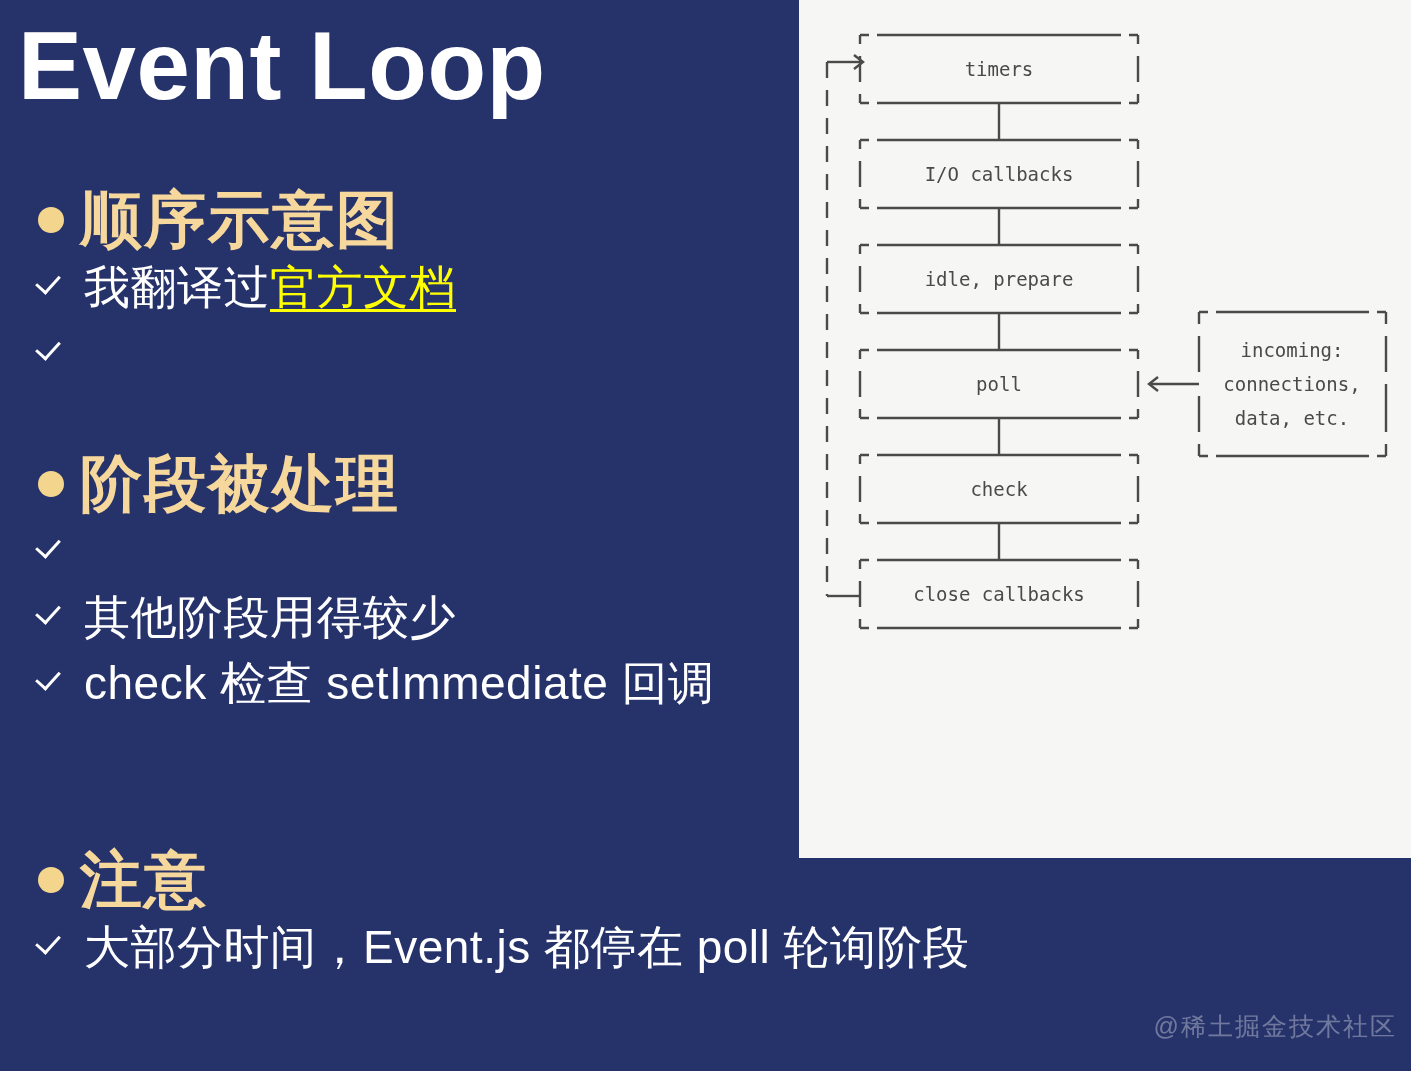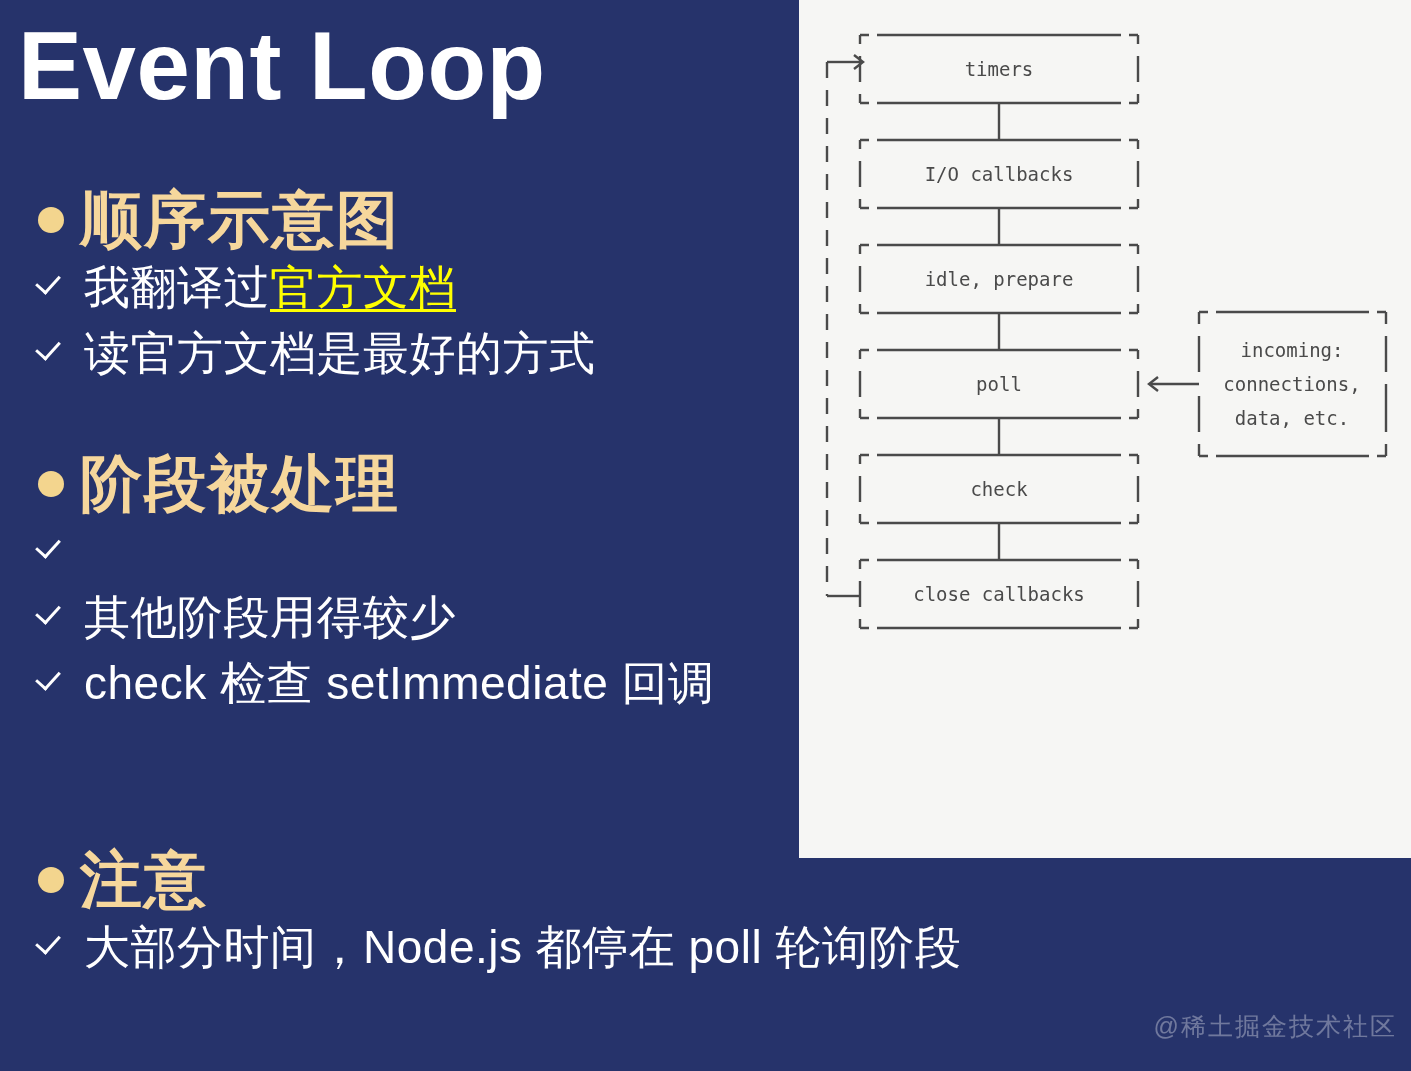--- a/index.html
+++ b/index.html
@@ -237,21 +237,20 @@
       <div class="l1">
         <span class="l1-dot"></span>
         <span class="l1-text">顺序示意图</span>
       </div>
       <div class="l2">
         <span class="l2-check"></span>
         <span class="l2-text"><span>我翻译过</span><a class="link" href="#">官方文档</a></span>
       </div>
       <div class="l2">
         <span class="l2-check"></span>
-        <span class="l2-text">读官方文档是最好的方式</span>
       </div>
     </div>
 
     <div class="block block-phase">
       <div class="l1">
         <span class="l1-dot"></span>
         <span class="l1-text">阶段被处理</span>
       </div>
       <div class="l2">
         <span class="l2-check"></span>
@@ -266,20 +265,20 @@
       </div>
     </div>
 
     <div class="block block-note">
       <div class="l1">
         <span class="l1-dot"></span>
         <span class="l1-text">注意</span>
       </div>
       <div class="l2">
         <span class="l2-check"></span>
-        <span class="l2-text">大部分时间，Node.js 都停在 poll 轮询阶段</span>
+        <span class="l2-text">大部分时间，Event.js 都停在 poll 轮询阶段</span>
       </div>
     </div>
 
   </div>
 
   <div class="watermark">@稀土掘金技术社区</div>
 </div>
 
 </body></html>

